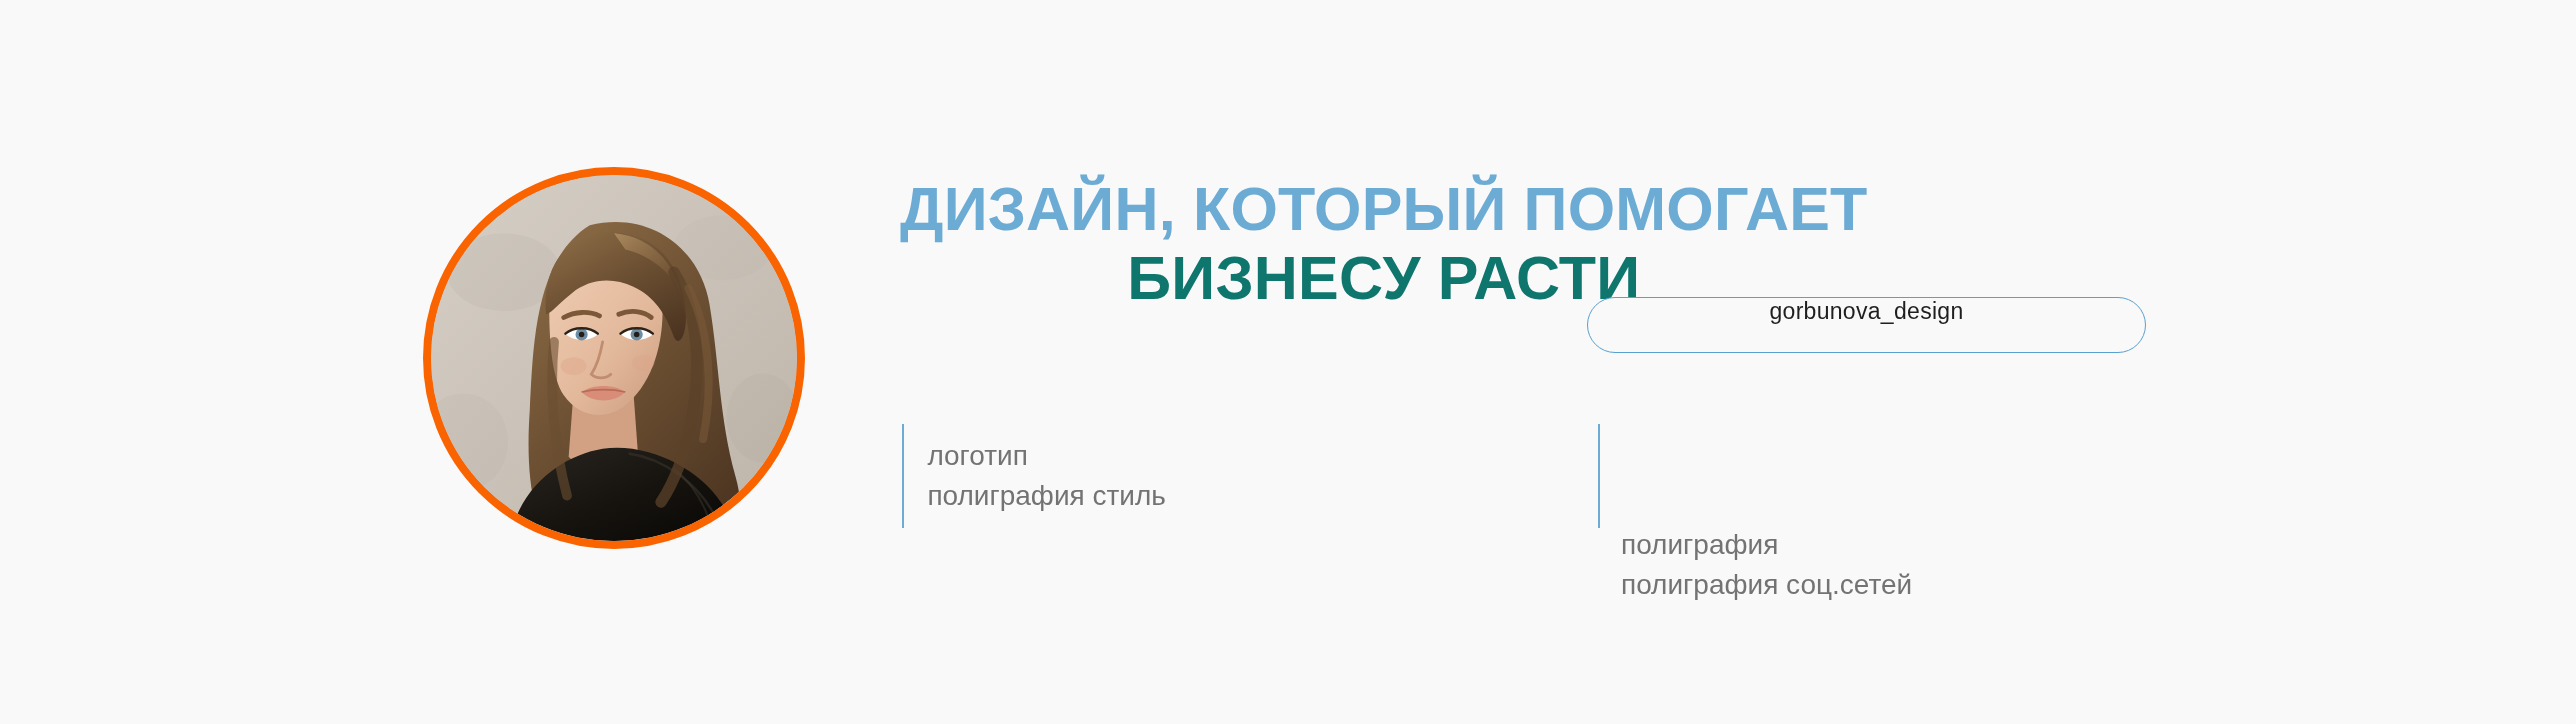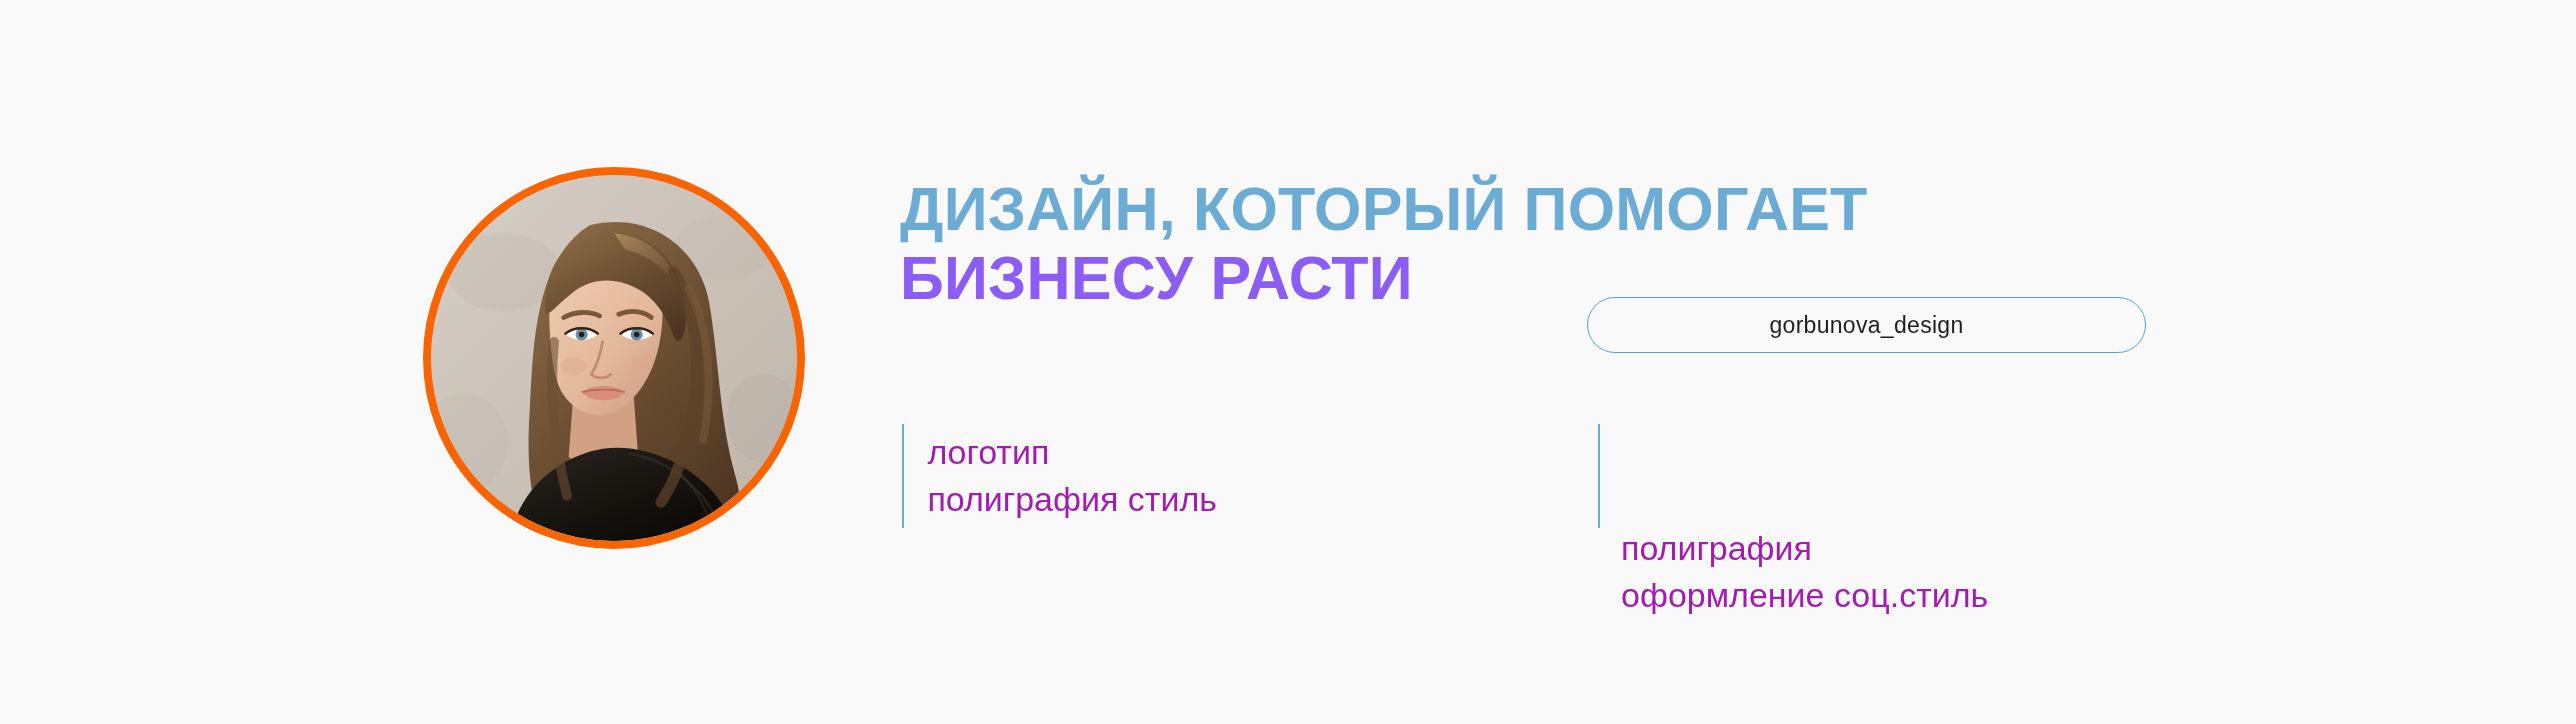--- a/index.html
+++ b/index.html
@@ -56,35 +56,35 @@
     white-space: nowrap;
   }
   .headline-line {
     font-size: 61px;
     font-weight: 700;
     letter-spacing: 0.2px;
     display: block;
     height: 69px;
   }
   .headline-line-1 { color: #6cabd4; }
-  .headline-line-2 { color: #8b5cf6; }
+  .headline-line-2 { color: #0f766e; text-align: center; }
 
   
   .handle-pill {
     position: absolute;
     left: 1587px;
     top: 297px;
     width: 559px;
     height: 56px;
     box-sizing: border-box;
     border: 1.6px solid #58a0cf;
     border-radius: 32px;
     background: #f9f9f9;
     display: flex;
-    align-items: center;
+    align-items: flex-start;
     justify-content: center;
   }
   .handle-pill-text {
     font-size: 23px;
     font-weight: 400;
     color: #1f1f1f;
     letter-spacing: 0.3px;
   }
 
   
@@ -109,23 +109,23 @@
     flex: 0 0 auto;
   }
   .service-items {
     padding-left: 23px;
     display: flex;
     flex-direction: column;
     justify-content: center;
     gap: 5.6px;
   }
   .service-item {
-    font-size: 34px;
+    font-size: 28px;
     font-weight: 300;
-    color: #a21caf;
+    color: #737373;
     line-height: 1.22;
     white-space: nowrap;
   }
 </style>
 </head>
 <body>
 
 <div class="banner">
 
   <div class="avatar">
@@ -240,20 +240,20 @@
       <div class="service-items">
         <div class="service-item">логотип</div>
         <div class="service-item">полиграфия стиль</div>
       </div>
     </div>
 
     <div class="service-col service-col-1">
       <div class="service-rule"></div>
       <div class="service-items">
         <div class="service-item">полиграфия</div>
-        <div class="service-item">оформление соц.стиль</div>
+        <div class="service-item">полиграфия соц.сетей</div>
       </div>
     </div>
 
   </div>
 
 </div>
 
 
 </body></html>

